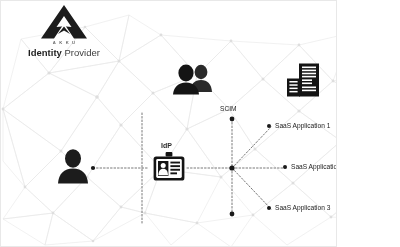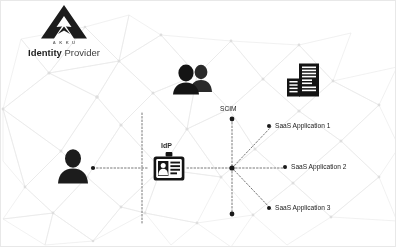--- a/index.html
+++ b/index.html
@@ -2,21 +2,21 @@
 <html><head>
 <meta charset="utf-8">
 <style>
   html, body {
     margin: 0;
     padding: 0;
     background: #ffffff;
   }
   #stage {
     position: relative;
-    width: 396px;
+    width: 337px;
     height: 247px;
     background: #ffffff;
     overflow: hidden;
     font-family: "Liberation Sans", sans-serif;
     box-sizing: border-box;
     border: 1px solid #e8e8e8;
   }
   #netbg {
     position: absolute;
     left: 0; top: 0;

